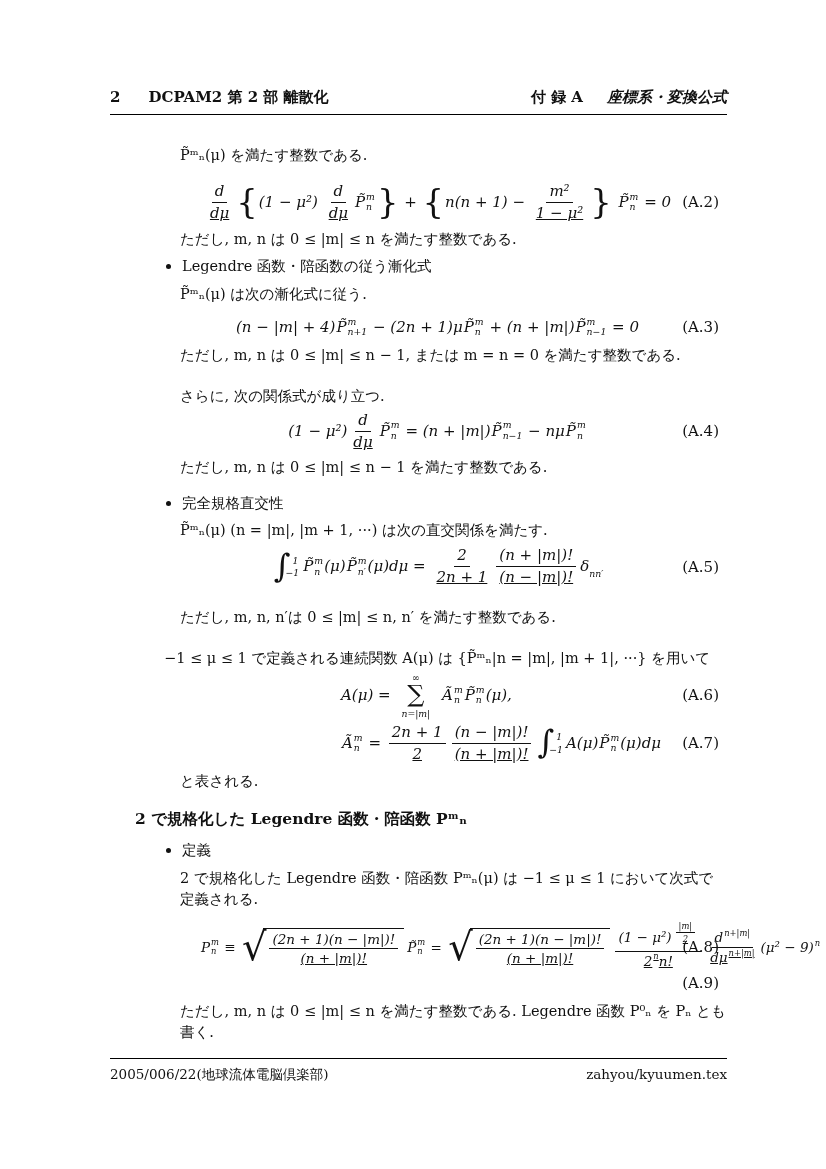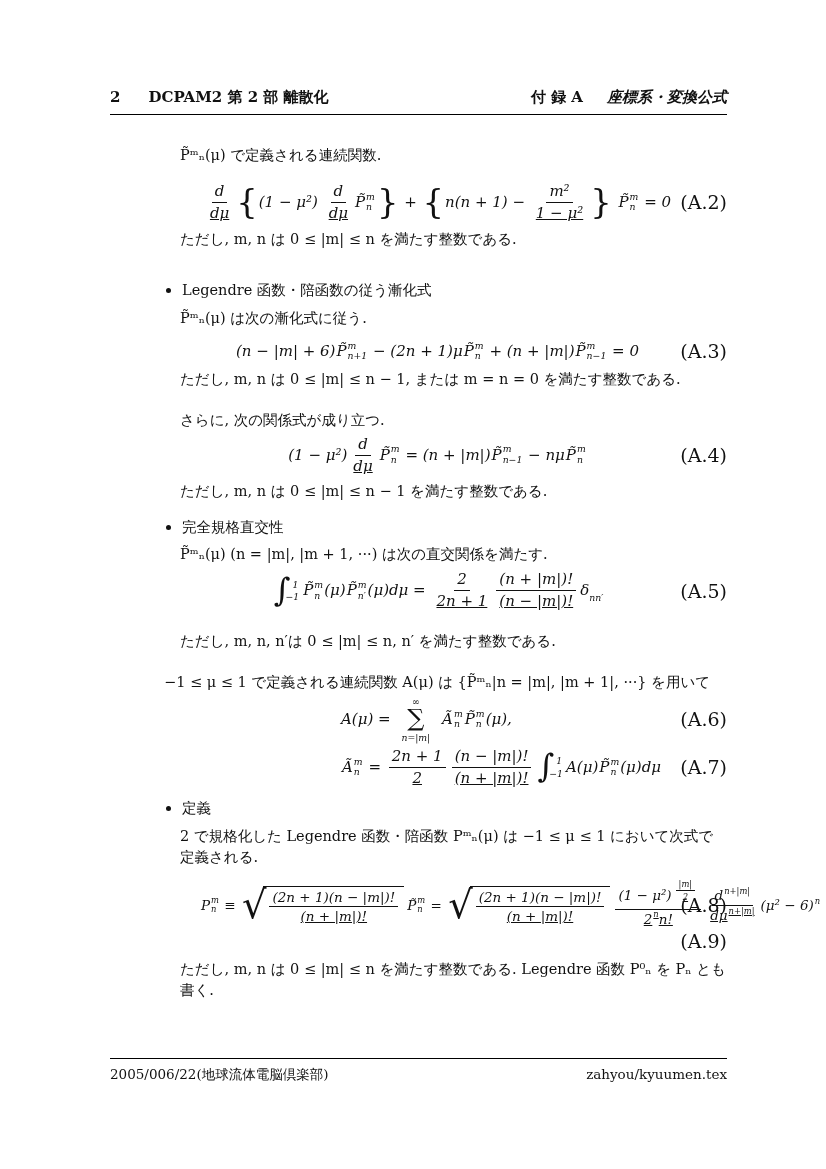--- a/index.html
+++ b/index.html
@@ -42,22 +42,22 @@
     margin:0;margin-left:-13px;font-weight:bold;font-size:15.5px;line-height:22px;
   }
   
   .eq-row{
     position:relative;display:flex;justify-content:center;align-items:center;
     font-size:15px;line-height:1.25;
   }
   .eq-row.left-a67{justify-content:flex-start;padding-left:193px;}
   .eq-row.overfull{justify-content:flex-start;padding-left:52px;font-size:13.5px;}
   .eq-tag{
-    position:absolute;right:0;top:50%;transform:translateY(-50%);
-    font-style:normal;font-size:19px;z-index:3;line-height:1;
+    position:absolute;right:8px;top:50%;transform:translateY(-50%);
+    font-style:normal;font-size:15px;z-index:3;line-height:1;
   }
   .tag-row{position:relative;height:20px;}
   
   .math{display:inline-flex;align-items:center;font-style:italic;}
   .mtxt{white-space:pre;}
   .mfrac{display:inline-flex;flex-direction:column;align-items:center;margin:0 3px;}
   .mnum,.mden{display:inline-flex;align-items:center;justify-content:center;line-height:1.25;padding:0 3px;}
   .mnum{border-bottom:1.2px solid #111;padding-bottom:1px;}
   .mden{padding-top:1px;text-decoration:underline;}
   .mscr{display:inline-flex;align-items:center;margin:0 1px;}
@@ -88,21 +88,21 @@
     <div>
       <span class="h-num">2</span><span>DCPAM2 第 2 部 離散化</span>
     </div>
     <div>
       <span>付 録 A</span><span class="h-gap">座標系・変換公式</span>
     </div>
   </div>
 
   <div class="bodycol">
 
-    <p class="para ind32" style="margin-top:7px">P̃ᵐₙ(μ) で定義される連続関数.</p>
+    <p class="para ind32" style="margin-top:7px">P̃ᵐₙ(μ) を満たす整数である.</p>
 
     <div class="eq-row" style="margin-top:16px">
       <span class="math">
           <span class="mfrac">
             <span class="mnum">
               <span class="mtxt">d</span>
             </span>
             <span class="mden">
               <span class="mtxt">dμ</span>
             </span>
@@ -144,29 +144,29 @@
               <span class="mup">m</span>
               <span class="mdn">n</span>
             </span>
           </span>
           <span class="mtxt"> = 0</span>
         </span>
       <span class="eq-tag">(A.2)</span>
     </div>
     <p class="para ind32" style="margin-top:6px">ただし, m, n は 0 ≤ |m| ≤ n を満たす整数である.</p>
 
-    <div class="bullet-item" style="margin-top:30px">
+    <div class="bullet-item" style="margin-top:6px">
       <span class="dot"></span>
       <span>Legendre 函数・陪函数の従う漸化式</span>
     </div>
     <p class="para ind32" style="margin-top:7px">P̃ᵐₙ(μ) は次の漸化式に従う.</p>
 
     <div class="eq-row" style="margin-top:12px">
       <span class="math">
-          <span class="mtxt">(n − |m| + 6)</span>
+          <span class="mtxt">(n − |m| + 4)</span>
           <span class="mscr">
             <span class="mbase">P̃</span>
             <span class="mstack">
               <span class="mup">m</span>
               <span class="mdn">n+1</span>
             </span>
           </span>
           <span class="mtxt"> − (2n + 1)μ</span>
           <span class="mscr">
             <span class="mbase">P̃</span>
@@ -353,21 +353,23 @@
             <span class="mbase">P̃</span>
             <span class="mstack">
               <span class="mup">m</span>
               <span class="mdn">n</span>
             </span>
           </span>
           <span class="mtxt">(μ)dμ</span>
         </span>
       <span class="eq-tag">(A.7)</span>
     </div>
-
+    <p class="para ind32" style="margin-top:7px">と表される.</p>
+
+    <h2 class="section-heading" style="margin-top:16px">2 で規格化した Legendre 函数・陪函数 Pᵐₙ</h2>
 
     <div class="bullet-item" style="margin-top:10px">
       <span class="dot"></span>
       <span>定義</span>
     </div>
     <p class="para ind32" style="margin-top:7px">2 で規格化した Legendre 函数・陪函数 Pᵐₙ(μ) は −1 ≤ μ ≤ 1 において次式で定義される.</p>
 
     <div class="eq-row overfull" style="margin-top:16px">
       <span class="math">
           <span class="mscr">
@@ -441,21 +443,21 @@
                 <span class="mtxt">n+|m|</span>
               </span>
             </span>
             <span class="mden">
               <span class="mtxt">dμ</span>
               <span class="msup">
                 <span class="mtxt">n+|m|</span>
               </span>
             </span>
           </span>
-          <span class="mtxt">(μ² − 6)</span>
+          <span class="mtxt">(μ² − 9)</span>
           <span class="msup">
             <span class="mtxt">n</span>
           </span>
         </span>
       <span class="eq-tag">(A.8)</span>
     </div>
     <div class="tag-row" style="margin-top:4px">
       <span class="eq-tag">(A.9)</span>
     </div>
 

